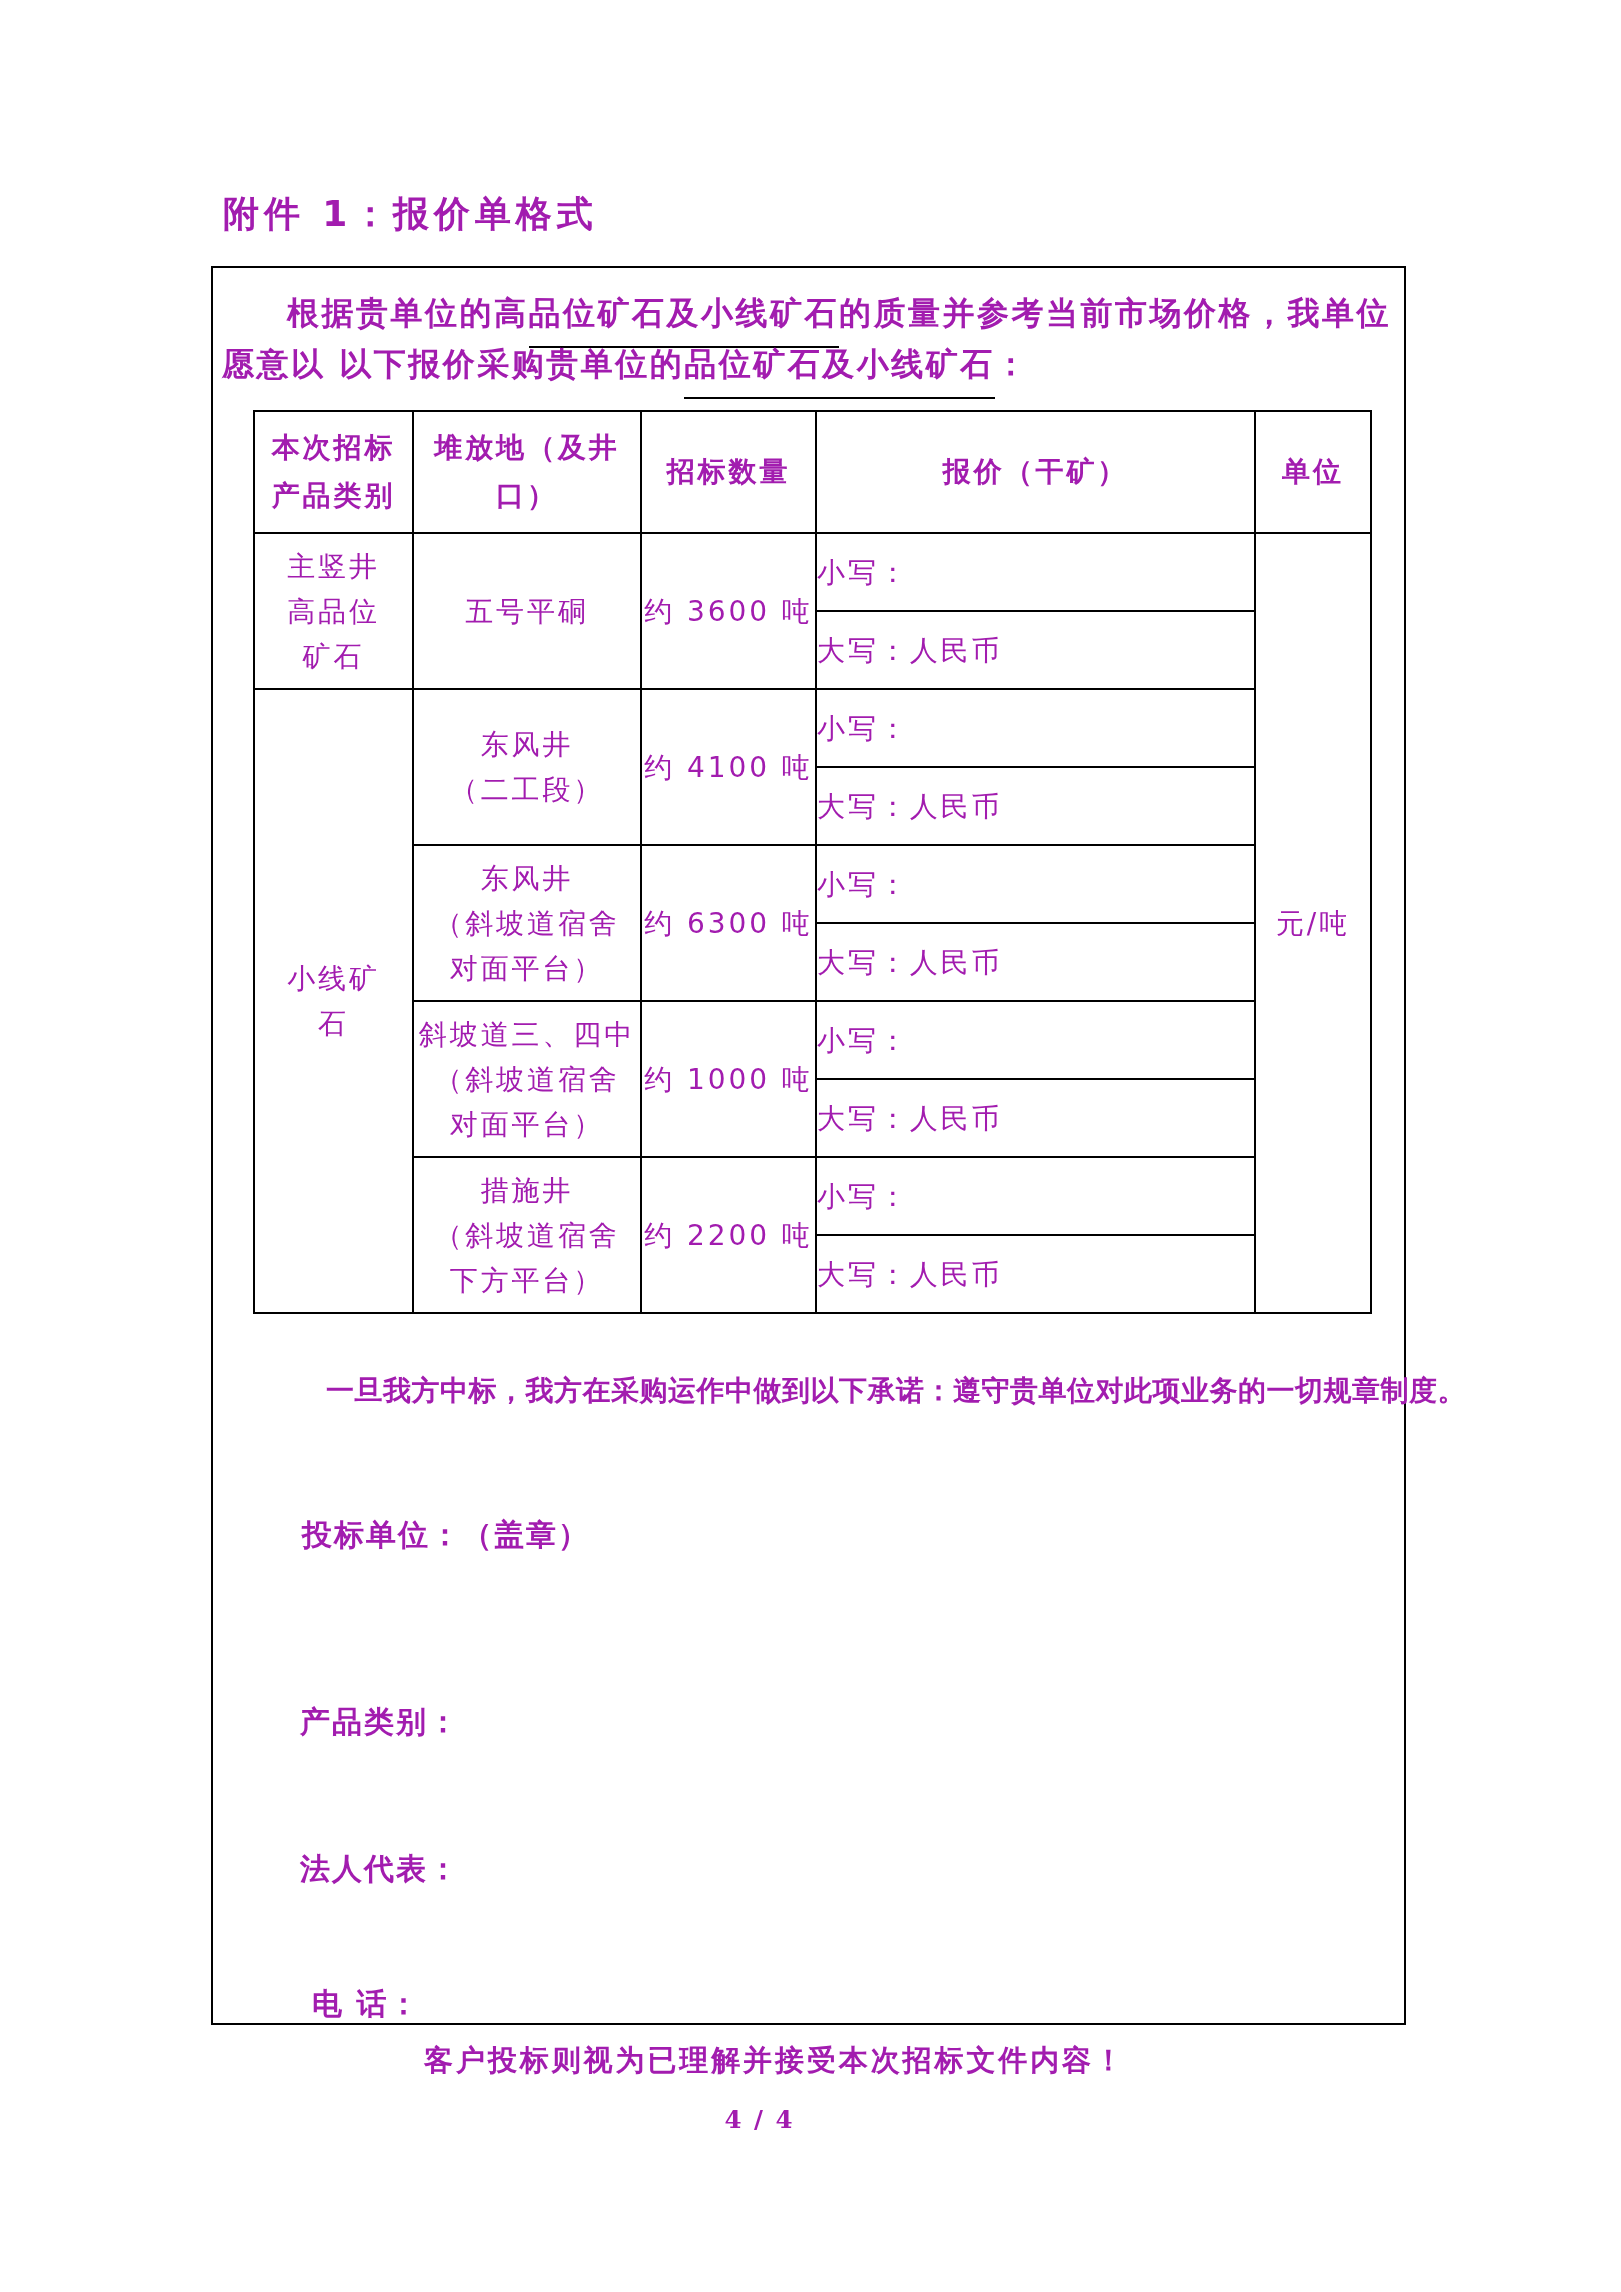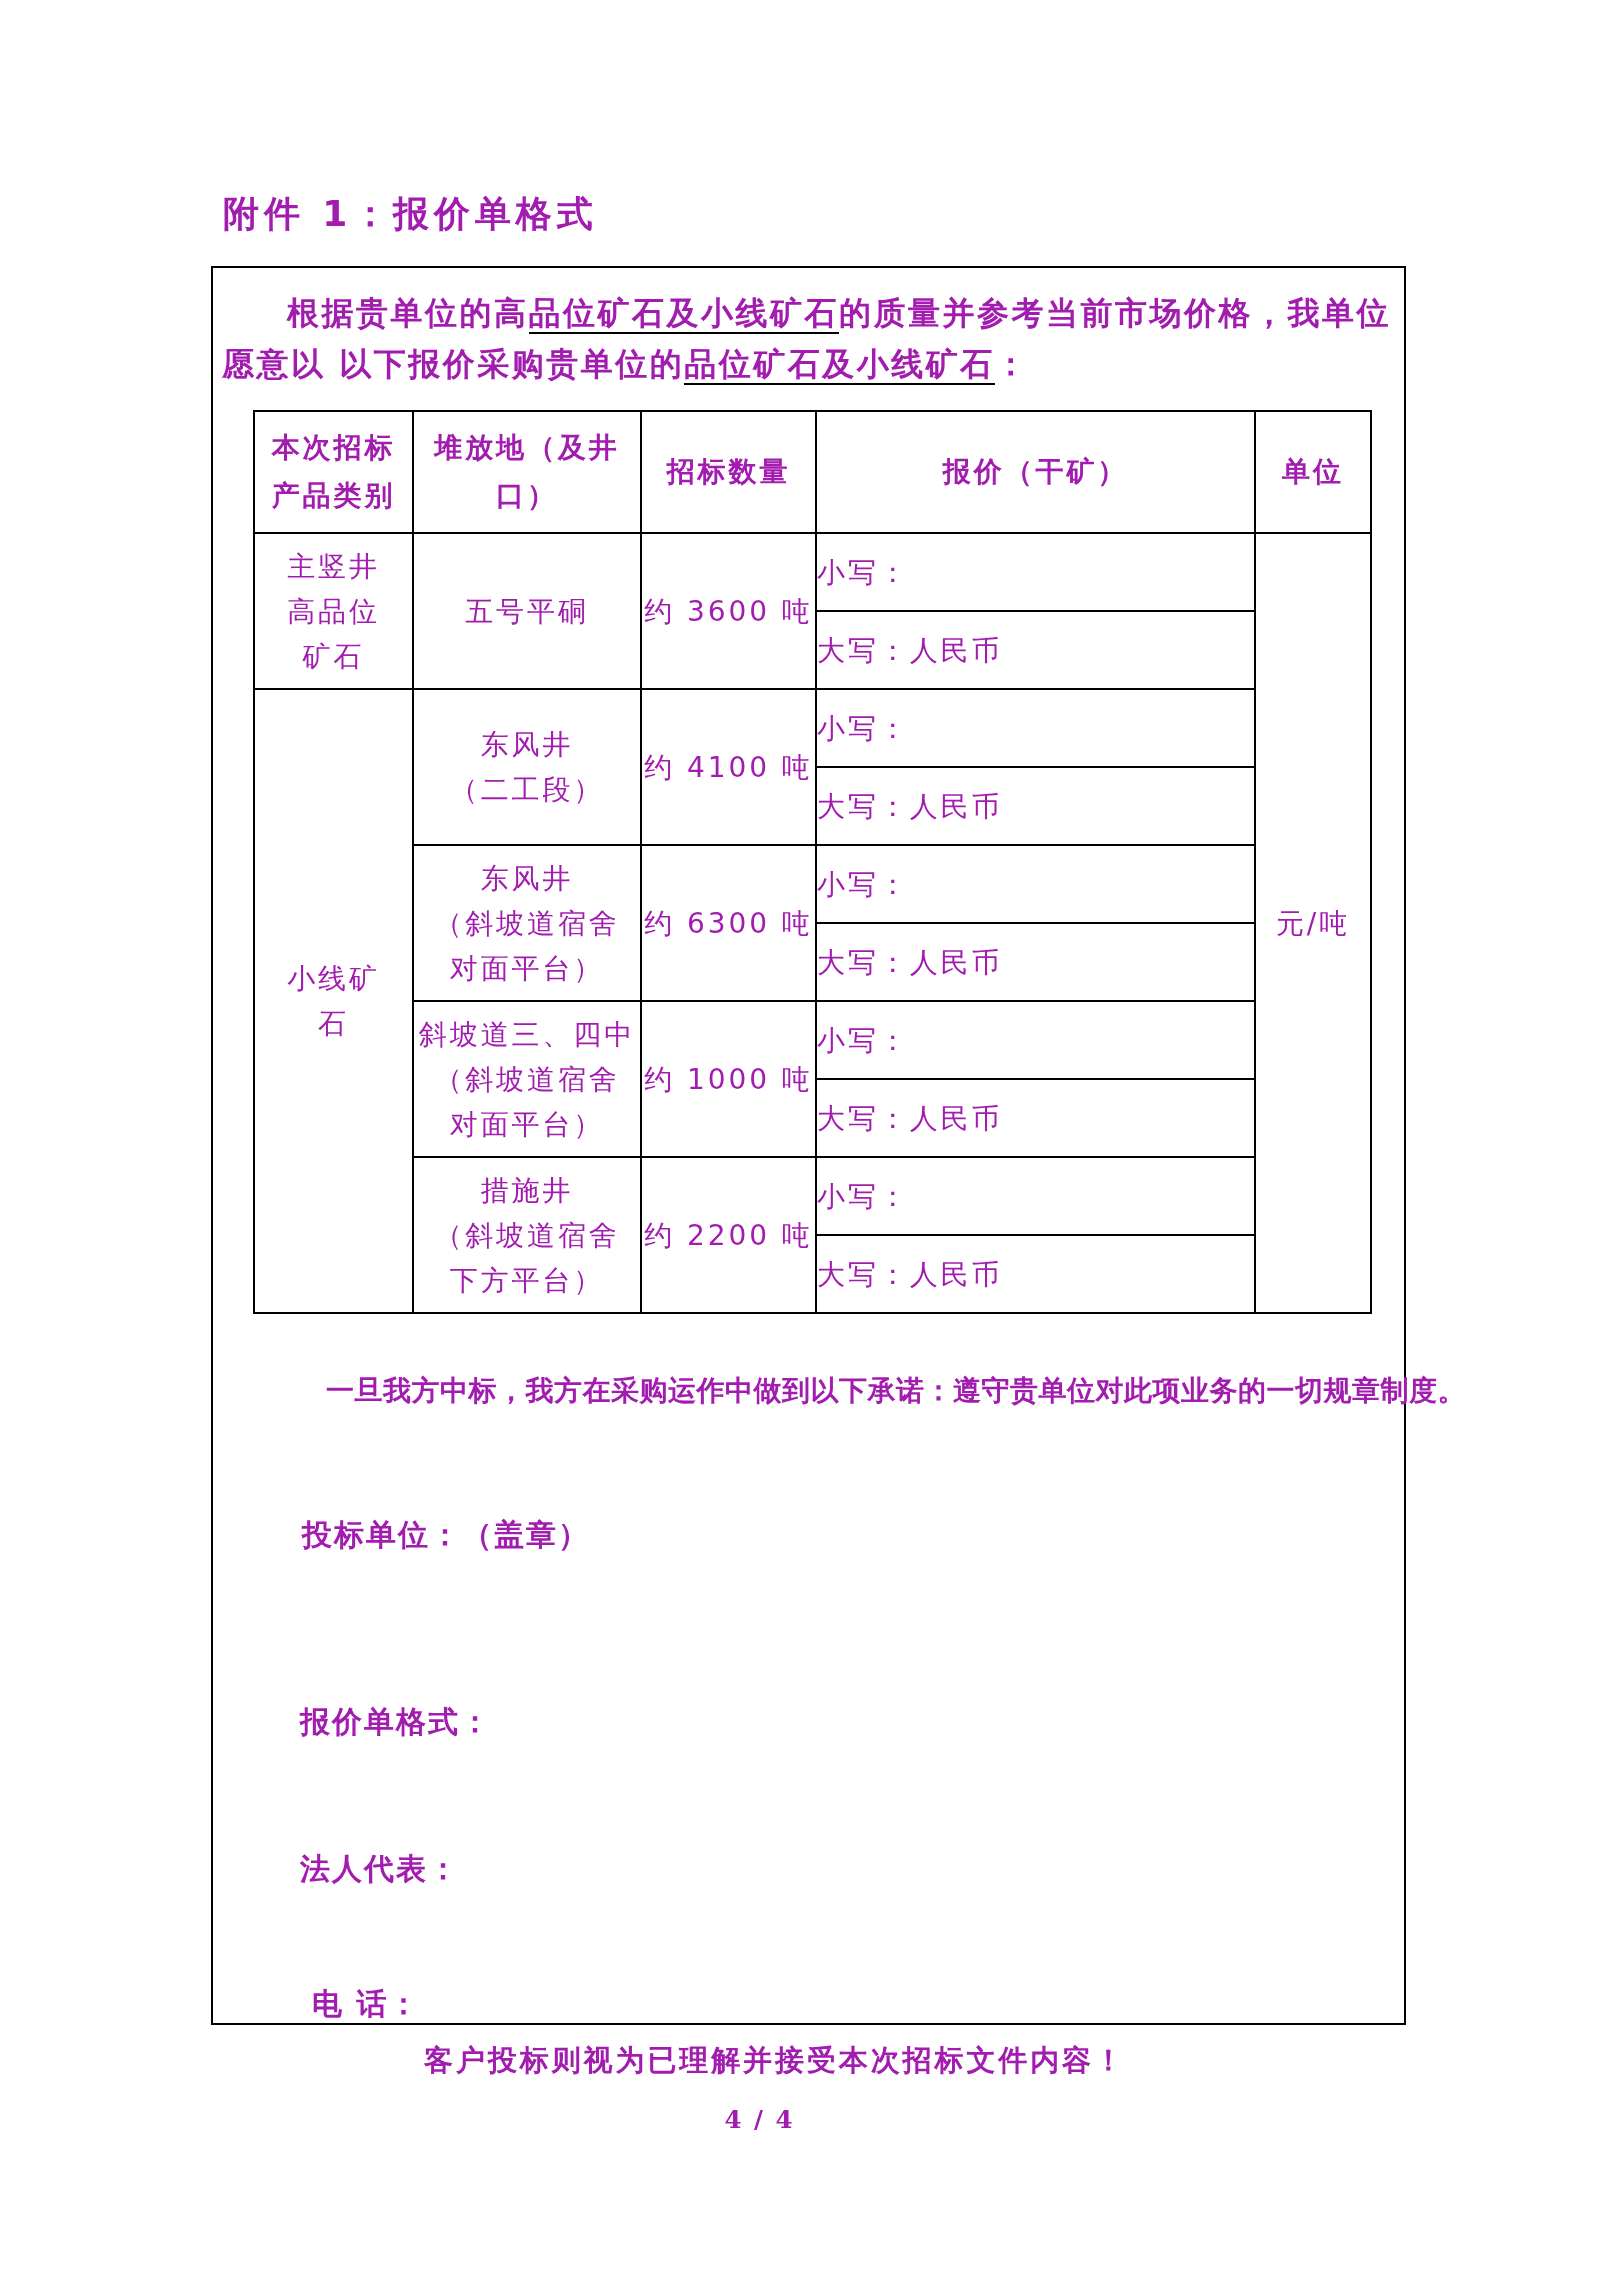--- a/index.html
+++ b/index.html
@@ -14,21 +14,21 @@
   .big-box{
     position:absolute;left:211px;top:266px;width:1195px;height:1759px;
     border:2.9px solid #000;box-sizing:border-box;
   }
   .intro-line{
     position:absolute;font-size:32px;font-weight:bold;letter-spacing:2.5px;
     white-space:nowrap;line-height:39px;
   }
   .intro-line1{left:287px;top:294px;}
   .intro-line2{left:222px;top:345px;}
-  .u{border-bottom:2.9px solid #000;padding-bottom:0;}
+  .u{border-bottom:2.9px solid #000;padding-bottom:14px;}
   table.quote{
     position:absolute;left:253px;top:410px;border-collapse:collapse;
     table-layout:fixed;width:1117px;border:2.9px solid #000;
   }
   table.quote th,table.quote td{
     border:2px solid #000;padding:0;margin:0;overflow:visible;
   }
   table.quote th{
     font-size:28px;font-weight:bold;letter-spacing:2.9px;text-align:center;
     vertical-align:middle;line-height:48px;
@@ -170,21 +170,21 @@
     </tr>
     <tr class="sub">
       <td class="price">大写：人民币</td>
     </tr>
   </tbody>
     </table>
 
   <div class="commitment">一旦我方中标，我方在采购运作中做到以下承诺：遵守贵单位对此项业务的一切规章制度。</div>
 
   <div class="form-label lbl-bidder">投标单位：（盖章）</div>
-  <div class="form-label lbl-address">报价单格式：</div>
+  <div class="form-label lbl-address">产品类别：</div>
   <div class="form-label lbl-legal">法人代表：</div>
   <div class="form-label lbl-phone">电 话：</div>
 
   <div class="footer-note">客户投标则视为已理解并接受本次招标文件内容！</div>
   <div class="page-number">4 / 4</div>
 
 </div>
 
 
 </body></html>

